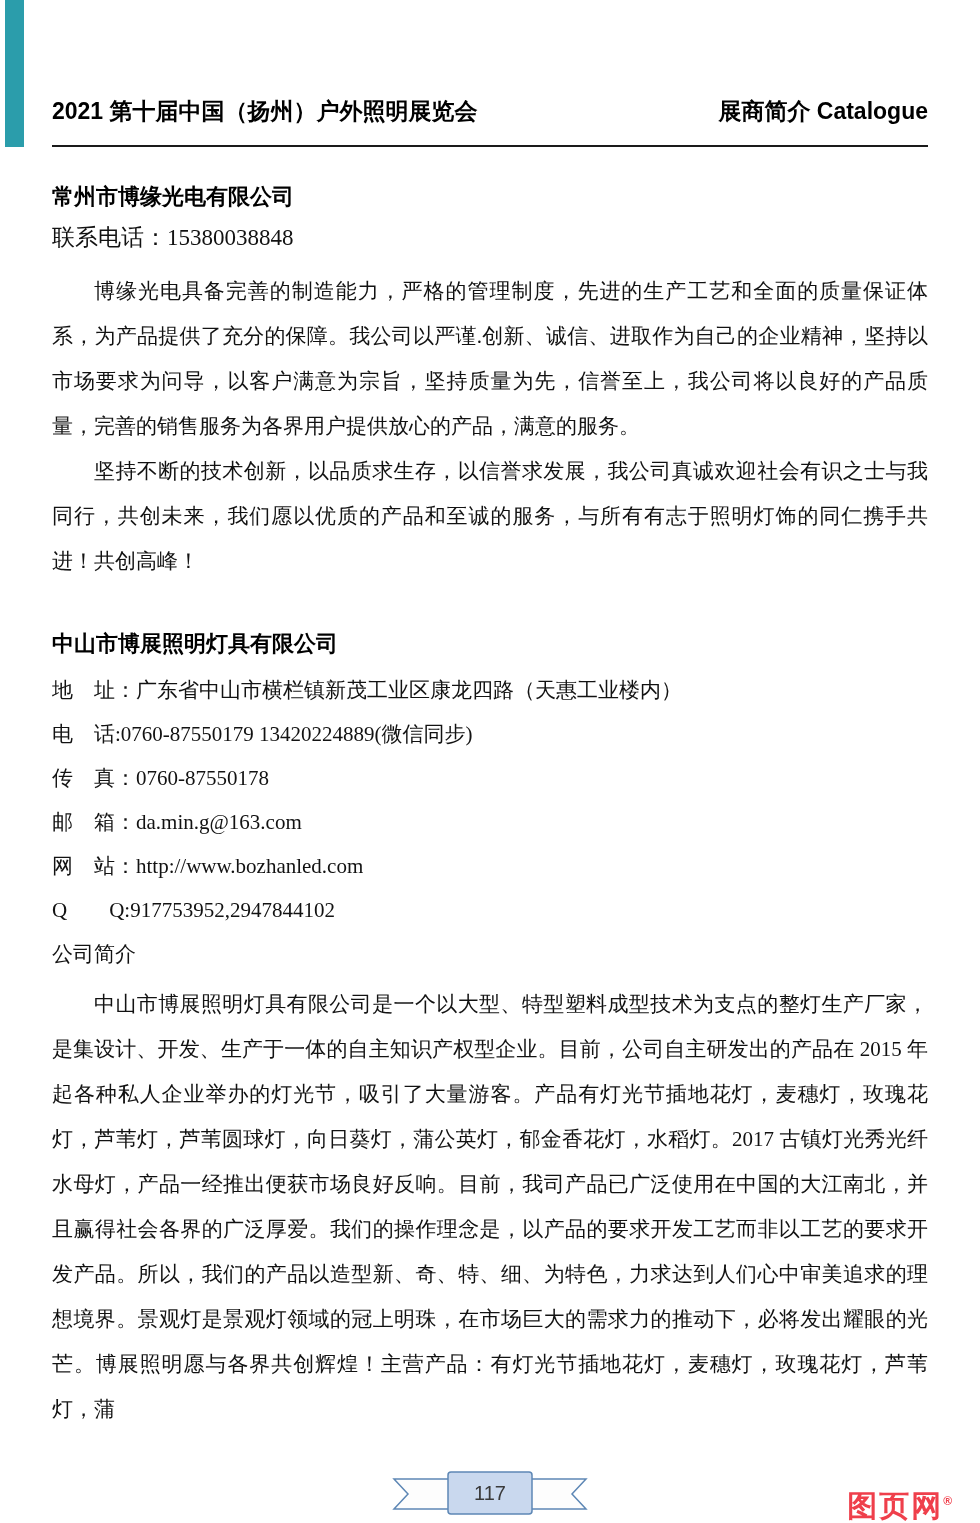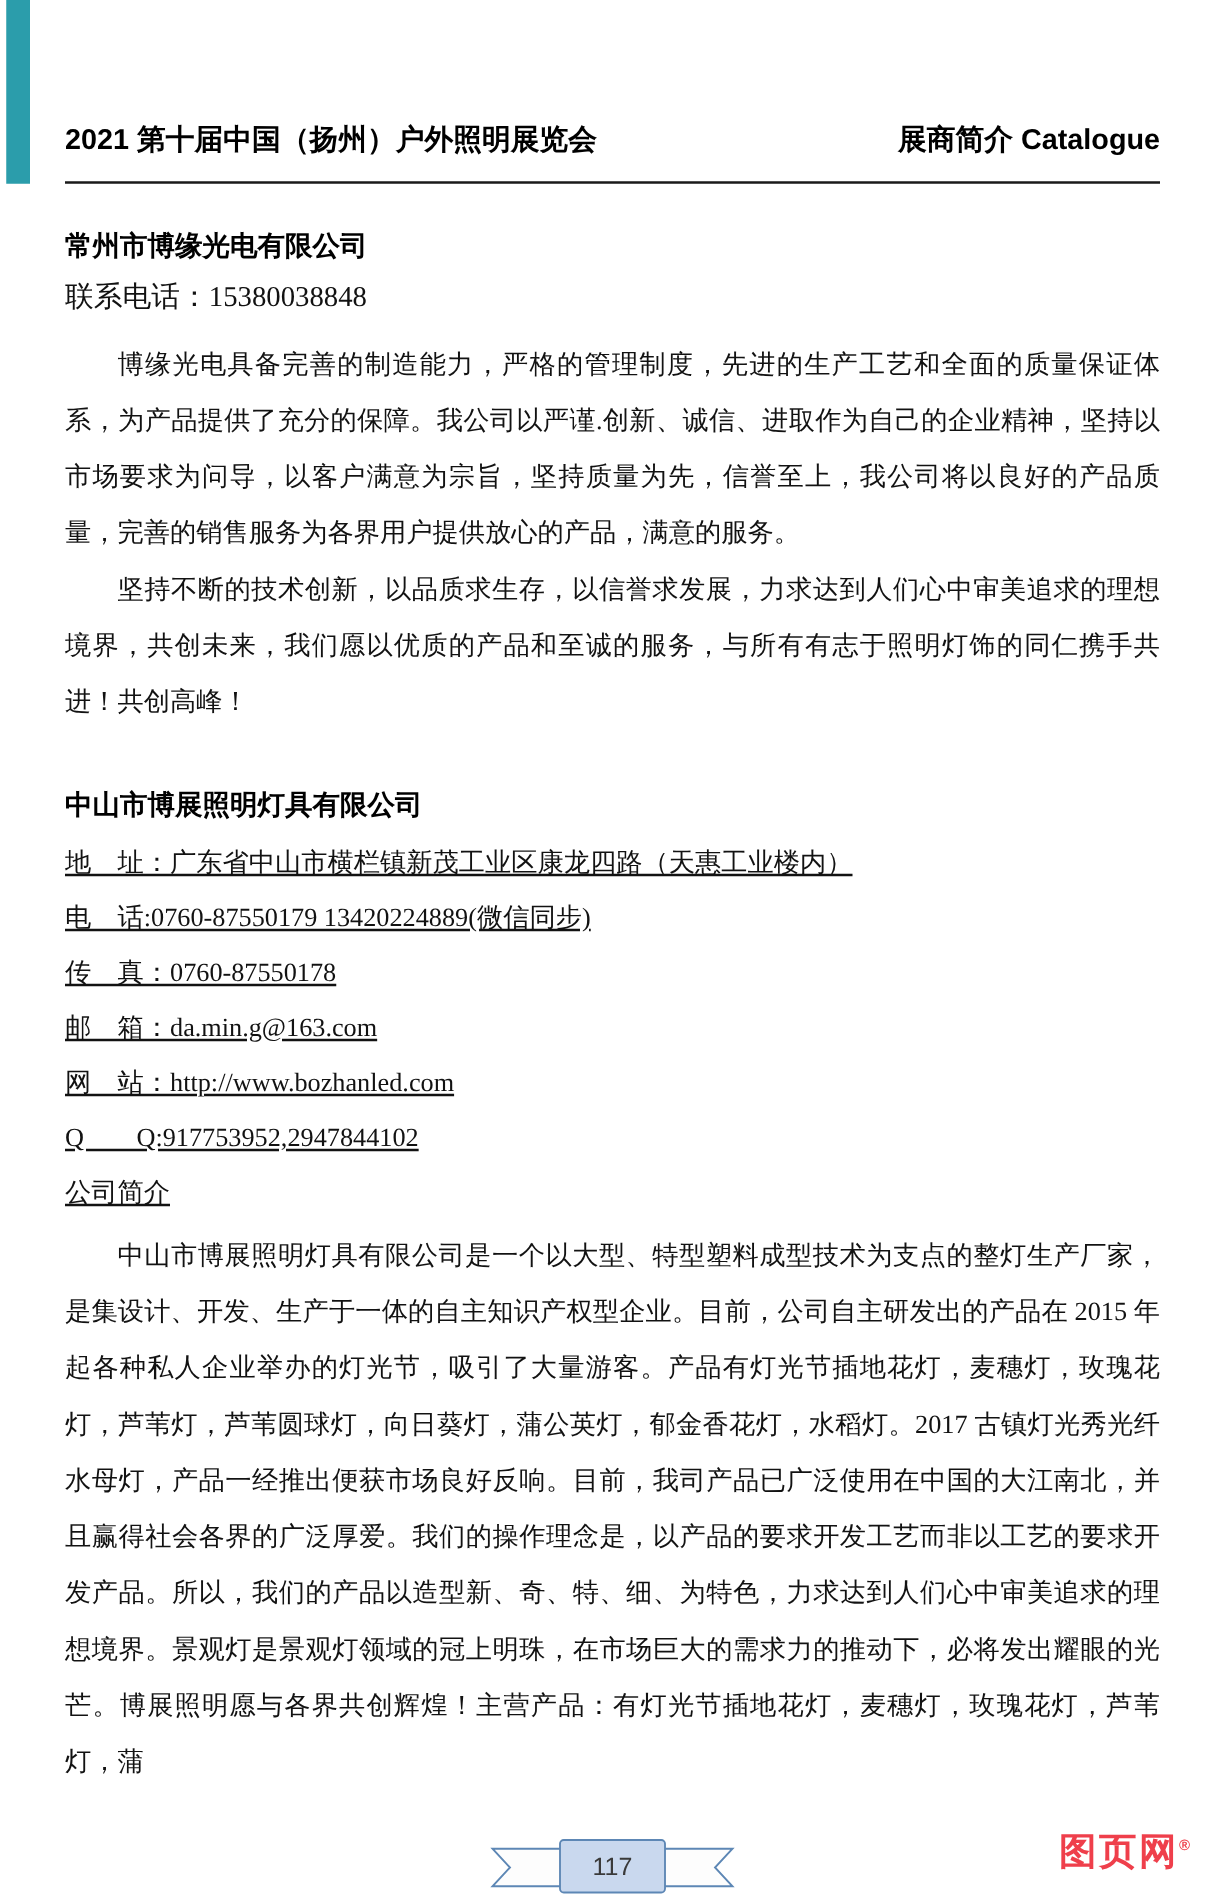--- a/index.html
+++ b/index.html
@@ -47,21 +47,20 @@
   }
   .info-line {
     font-size: 23px;
     line-height: 50px;
     white-space: pre-wrap;
   }
   .contact-line {
     font-size: 21px;
     line-height: 44px;
     white-space: pre-wrap;
-    text-decoration: underline;
   }
   .contact-block { margin-top: 8px; }
   .para {
     font-size: 21px;
     line-height: 45px;
     text-align: justify;
     text-indent: 2em;
     margin-top: 6px;
   }
   .para + .para { margin-top: 0; }
@@ -69,21 +68,21 @@
     position: absolute;
     bottom: 6px;
     left: 50%;
     transform: translateX(-50%);
     width: 200px;
     height: 48px;
   }
   .watermark {
     position: absolute;
     right: 28px;
-    bottom: 24px;
+    bottom: 0;
     font-family: "Liberation Sans", "DejaVu Sans", sans-serif;
     font-weight: bold;
     font-size: 30px;
     letter-spacing: 2px;
     color: #ef3f4b;
     line-height: 34px;
   }
   .watermark sup {
     font-size: 12px;
     letter-spacing: 0;
@@ -99,21 +98,21 @@
 
   <div class="header">
     <span>2021 第十届中国（扬州）户外照明展览会</span>
     <span>展商简介 Catalogue</span>
   </div>
 
   <section class="company-section-1">
     <h2 class="company-title">常州市博缘光电有限公司</h2>
     <div class="info-line">联系电话：15380038848</div>
     <p class="para">博缘光电具备完善的制造能力，严格的管理制度，先进的生产工艺和全面的质量保证体系，为产品提供了充分的保障。我公司以严谨.创新、诚信、进取作为自己的企业精神，坚持以市场要求为问导，以客户满意为宗旨，坚持质量为先，信誉至上，我公司将以良好的产品质量，完善的销售服务为各界用户提供放心的产品，满意的服务。</p>
-    <p class="para">坚持不断的技术创新，以品质求生存，以信誉求发展，力求达到人们心中审美追求的理想境界，共创未来，我们愿以优质的产品和至诚的服务，与所有有志于照明灯饰的同仁携手共进！共创高峰！</p>
+    <p class="para">坚持不断的技术创新，以品质求生存，以信誉求发展，我公司真诚欢迎社会有识之士与我同行，共创未来，我们愿以优质的产品和至诚的服务，与所有有志于照明灯饰的同仁携手共进！共创高峰！</p>
   </section>
 
   <section class="company-section-2">
     <h2 class="company-title">中山市博展照明灯具有限公司</h2>
     <div class="contact-block">
       <div class="contact-line">地　址：广东省中山市横栏镇新茂工业区康龙四路（天惠工业楼内）</div>
       <div class="contact-line">电　话:0760-87550179 13420224889(微信同步)</div>
       <div class="contact-line">传　真：0760-87550178</div>
       <div class="contact-line">邮　箱：da.min.g@163.com</div>
       <div class="contact-line">网　站：http://www.bozhanled.com</div>

